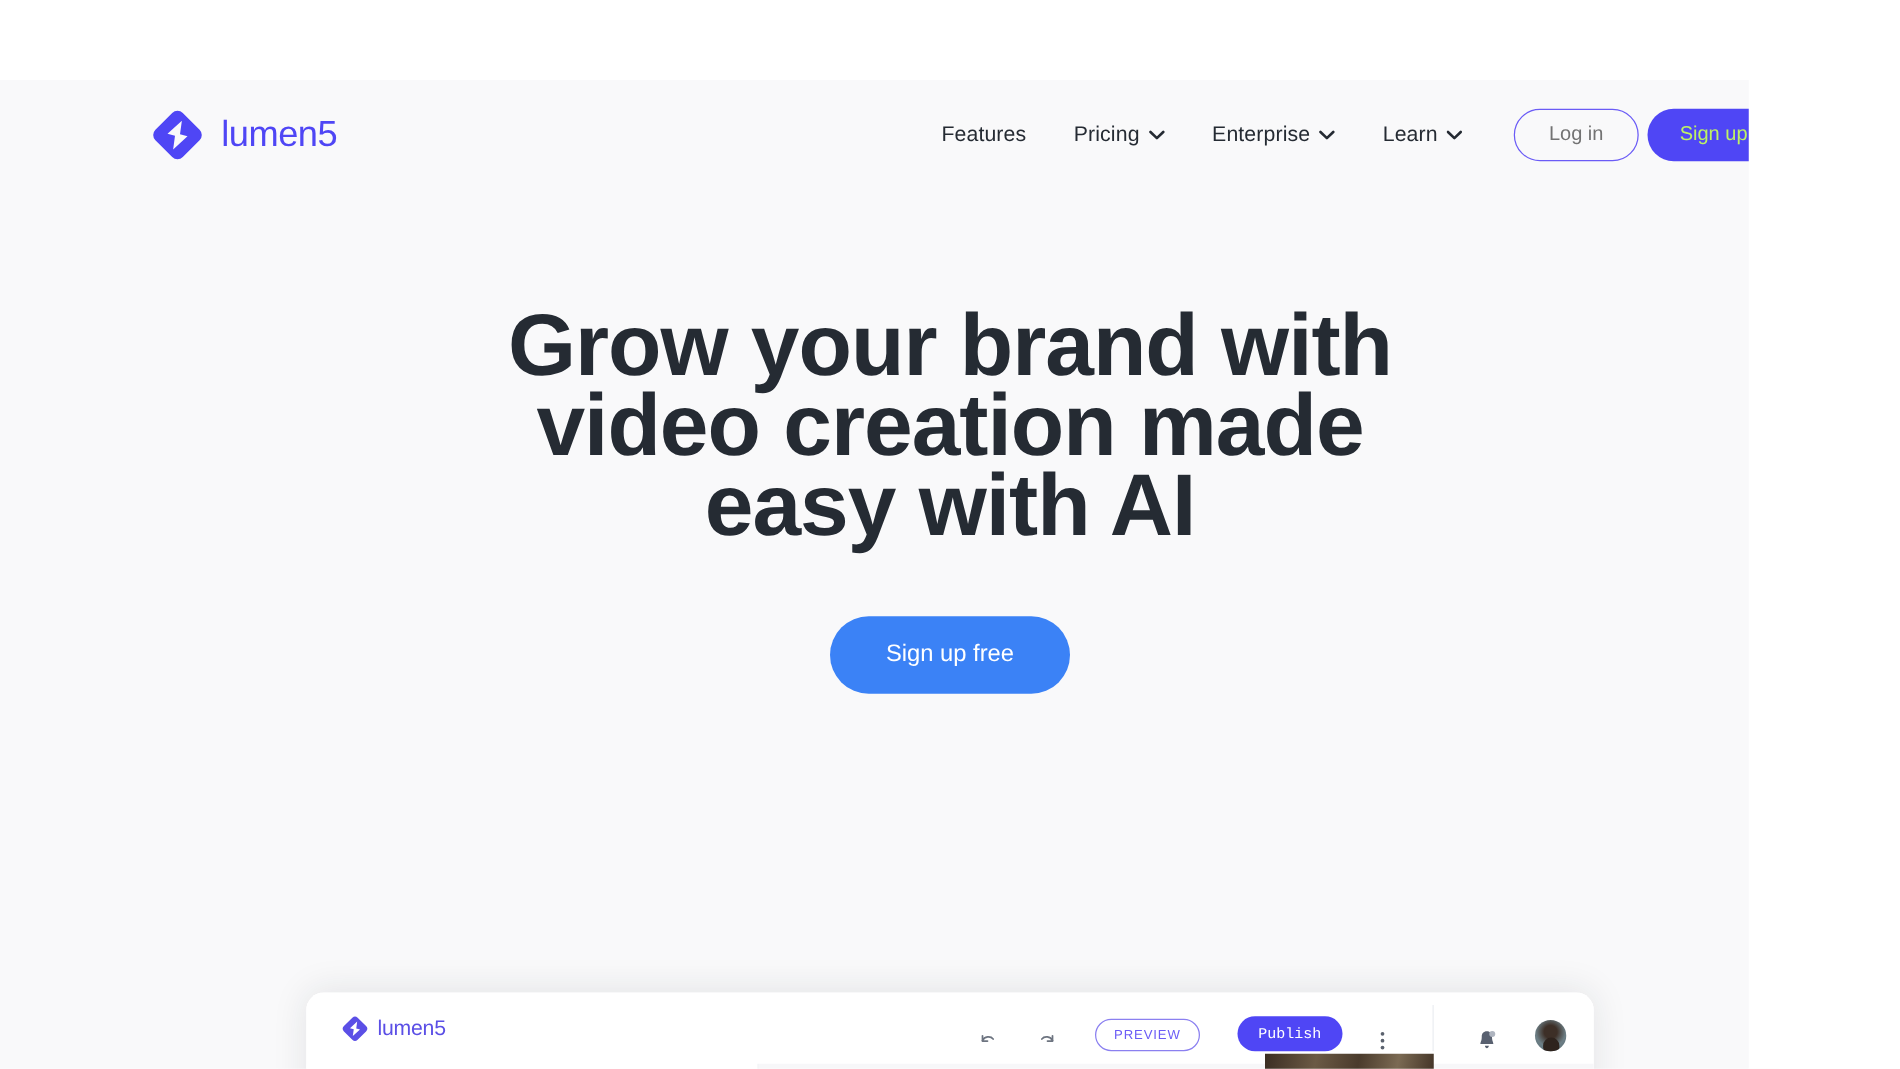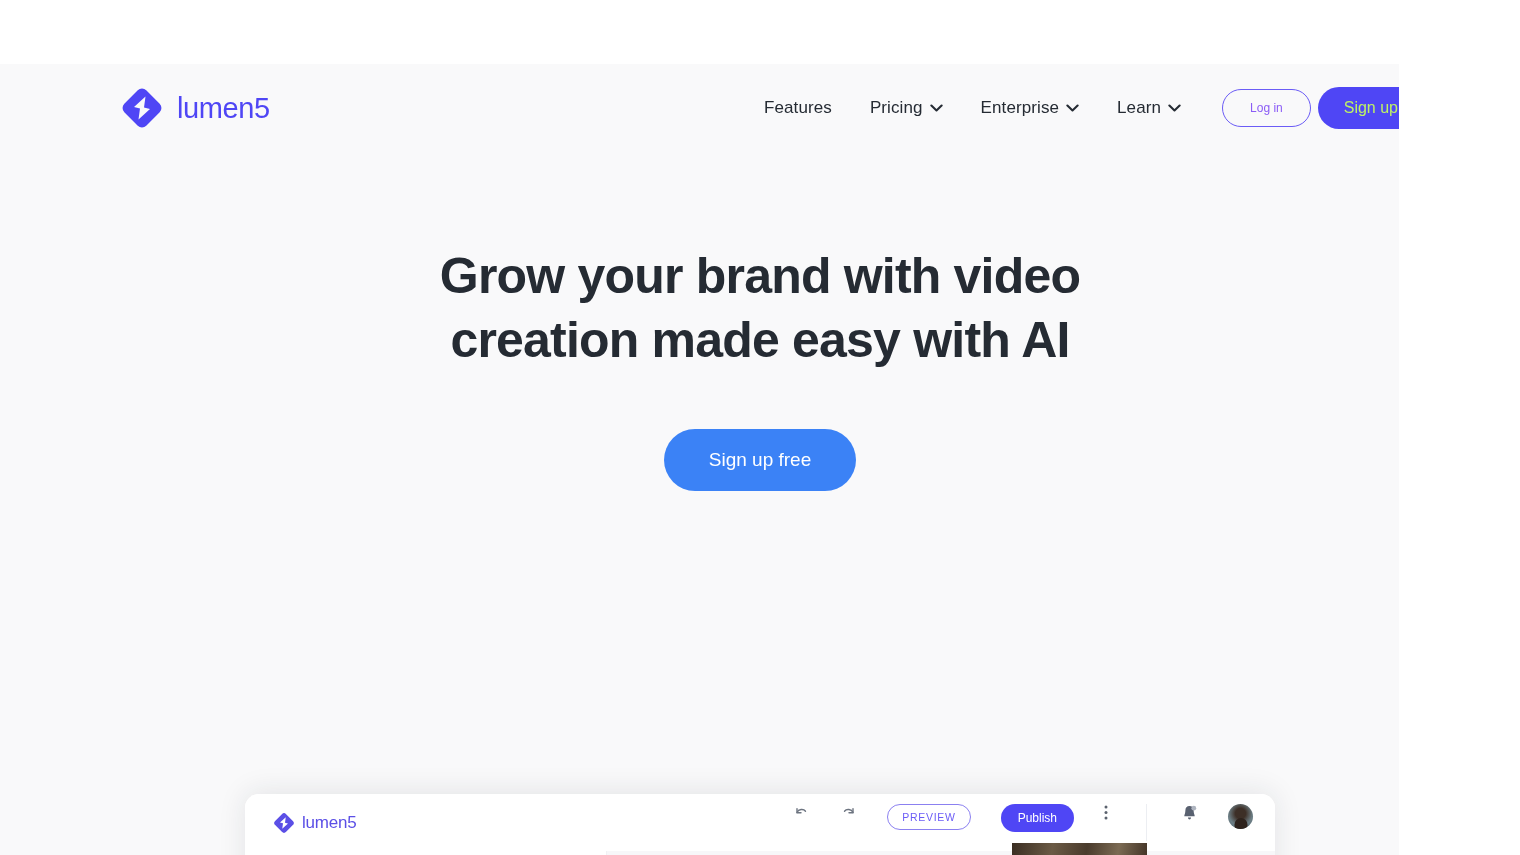--- a/index.html
+++ b/index.html
@@ -42,35 +42,35 @@
     display:flex; align-items:center; gap:7px;
     padding:8px 19px;
     font-size:17px; color:#252b33; letter-spacing:0.1px;
     cursor:pointer; white-space:nowrap;
   }
   .chev { width:13px; height:8px; display:block; flex:none; }
 
   .auth { display:flex; align-items:center; gap:7px; margin-left:22px; }
   .btn-login {
     border:1.5px solid #6b5cf6; border-radius:30px;
-    background:transparent; color:#8b5cf6;
-    font-size:12px; font-family:inherit;
+    background:transparent; color:#737373;
+    font-size:16px; font-family:inherit;
     padding:11px 27px; cursor:pointer; white-space:nowrap;
   }
   .btn-signup {
     border:none; border-radius:30px;
     background:#4f46f5; color:#bef264;
     font-size:16px; font-family:inherit;
     padding:12px 26px; cursor:pointer; white-space:nowrap;
   }
 
   
   .hero { position:absolute; left:0; top:180px; width:1520px; text-align:center; }
   .hero-title {
-    font-size:50px; line-height:64px; font-weight:700;
+    font-size:70px; line-height:64px; font-weight:700;
     color:#252b33; letter-spacing:-0.8px;
     max-width:780px; margin:0 auto;
   }
   .hero-sub {
     margin-top:77px;
     font-size:21px; line-height:32px; color:#3b434d;
     max-width:560px; margin-left:auto; margin-right:auto;
   }
   .hero-cta-wrap { margin-top:57px; }
   .btn-hero {
@@ -92,32 +92,32 @@
   .app-topbar {
     position:relative; height:57px; width:100%;
     display:flex; align-items:center;
     padding:0 22px 0 28px;
     background:#ffffff;
   }
   .app-brand { display:flex; align-items:center; gap:7px; }
   .app-brand-mark { width:22px; height:22px; display:block; }
   .app-brand-text { font-size:17px; color:#5b4fe6; letter-spacing:-0.2px; }
 
-  .app-tools { margin-left:auto; display:flex; align-items:flex-start; gap:30px; }
+  .app-tools { margin-left:auto; display:flex; align-items:flex-end; gap:30px; }
   .icon-btn { width:17px; height:17px; display:block; cursor:pointer; }
   .pill-preview {
     border:1.4px solid #8b80f0; border-radius:20px;
     background:#ffffff; color:#6b5cf6;
     font-size:10.5px; font-family:inherit; letter-spacing:0.7px;
     padding:6px 14px; cursor:pointer;
   }
   .pill-publish {
     border:none; border-radius:20px;
     background:#4f46f5; color:#ffffff;
-    font-size:12px; font-family:Liberation Sans, sans-serif;
+    font-size:12px; font-family:Liberation Mono, monospace;
     padding:7px 17px; cursor:pointer;
   }
   .kebab { width:4px; height:17px; display:block; cursor:pointer; }
   .tool-div { width:1px; height:37px; background:#eceef2; margin:0 4px 0 8px; }
   .bell { width:17px; height:18px; display:block; cursor:pointer; }
   .avatar {
     width:25px; height:25px; border-radius:50%;
     background:radial-gradient(circle at 50% 38%, #3d2f27 0 26%, #6d7f86 60%, #53676f 100%);
     cursor:pointer; flex:none; overflow:hidden; position:relative;
   }

